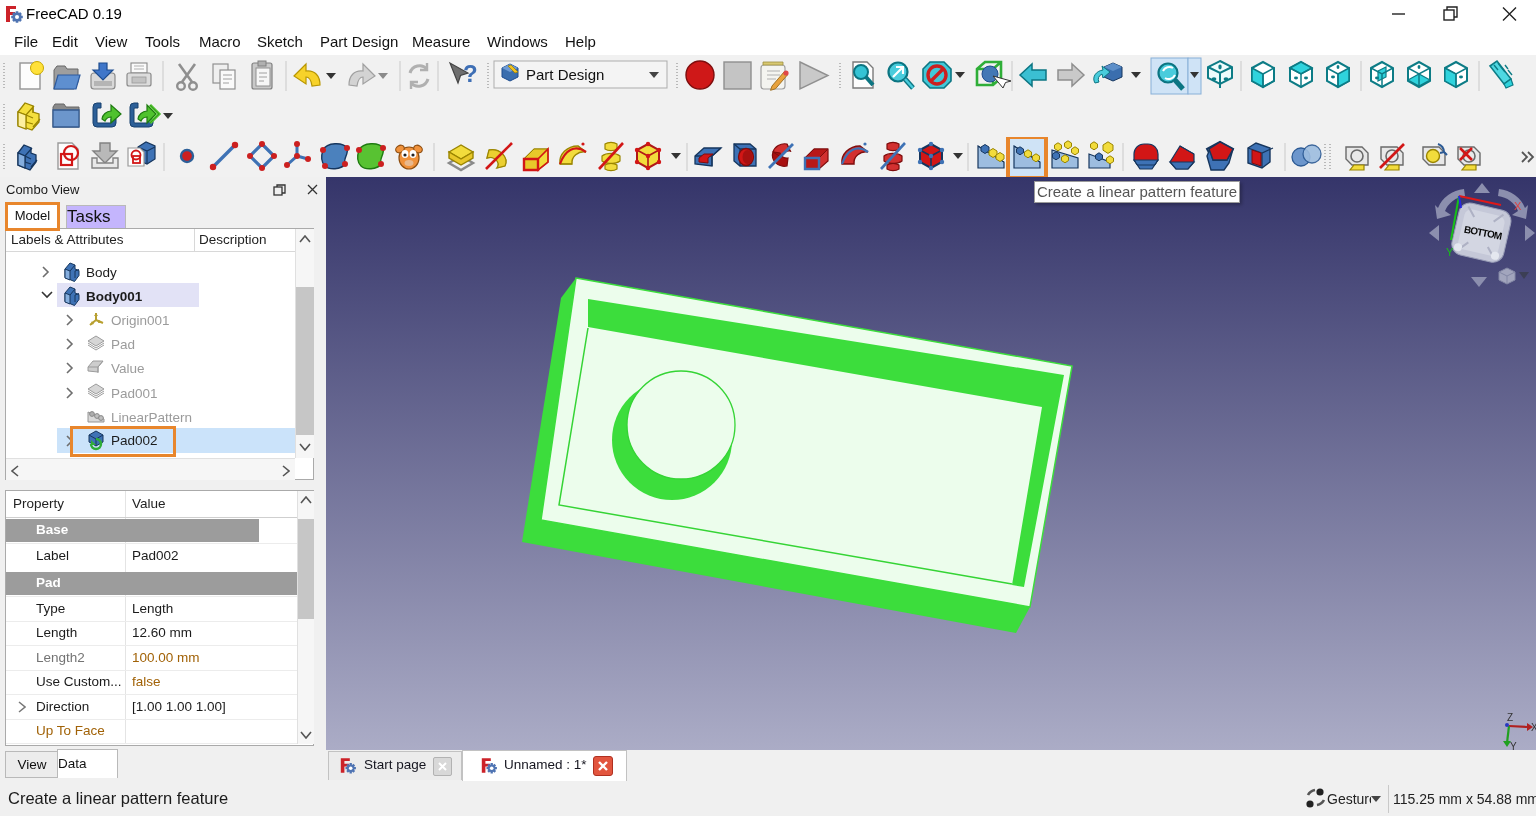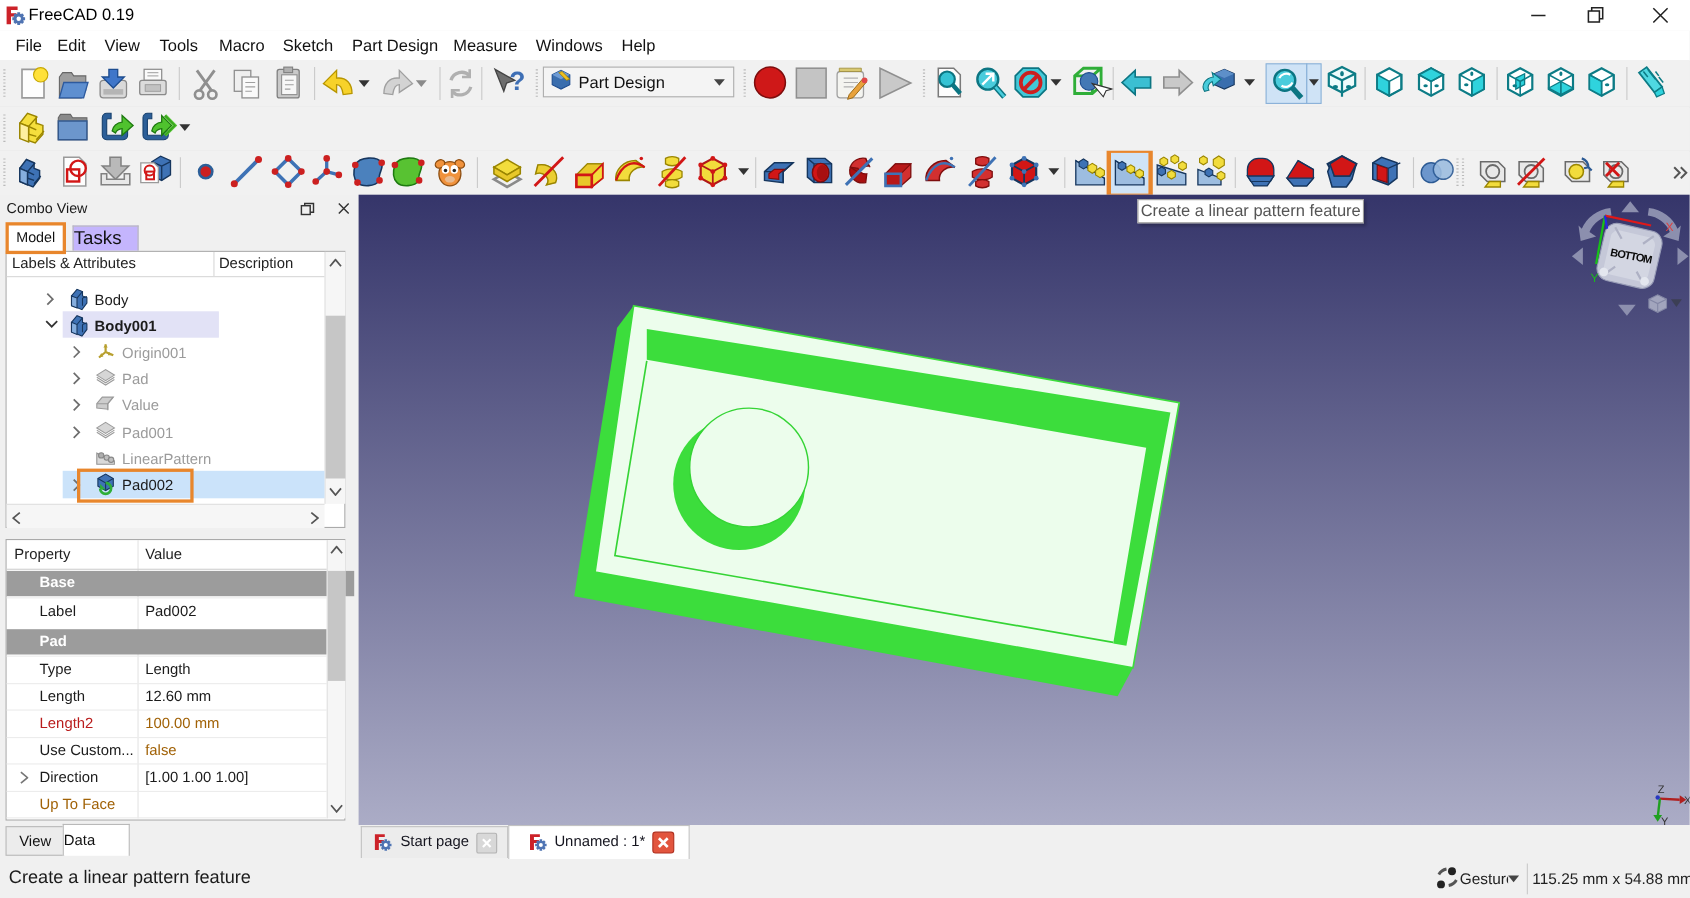--- a/index.html
+++ b/index.html
@@ -616,30 +616,30 @@
   <div class="abs" style="left:105px;top:157px;font-size:13.5px;color:#9b9b9b">Pad001</div>
   <div class="abs" style="left:105px;top:181px;font-size:13.5px;color:#9b9b9b">LinearPattern</div>
   <div class="abs" style="left:105px;top:204px;font-size:13.5px;color:#1b1b1b;z-index:3">Pad002</div>
   <div class="abs" style="left:64px;top:197px;width:100px;height:25px;border:3px solid #e8862c;z-index:2"></div>
 </div>
 <div class="abs" style="left:5px;top:313px;width:309px;height:256px;background:#fff;border:1px solid #aaa;box-sizing:border-box">
   <div class="abs" style="left:7px;top:5px;font-size:13.5px;color:#222">Property</div>
   <div class="abs" style="left:126px;top:5px;font-size:13.5px;color:#222">Value</div>
   <div class="abs" style="left:119px;top:0;width:1px;height:253px;background:#e4e4e4"></div>
   <div class="abs" style="left:0;top:26px;width:307px;height:1px;background:#cfcfcf"></div>
-  <div class="abs" style="left:0;top:28px;width:316px;height:23px;background:#9c9c9c;color:#fff;font-weight:bold;font-size:13.5px">
+  <div class="abs" style="left:0;top:28px;width:253px;height:23px;background:#9c9c9c;color:#fff;font-weight:bold;font-size:13.5px">
         <span style="position:absolute;left:30px;top:3px">Base</span>
       </div>
   <div class="abs" style="left:30px;top:57px;font-size:13.5px;color:#1b1b1b">Label</div><div class="abs" style="left:126px;top:57px;font-size:13.5px;color:#1b1b1b">Pad002</div>
   <div class="abs" style="left:0;top:81px;width:291px;height:23px;background:#9c9c9c;color:#fff;font-weight:bold;font-size:13.5px">
         <span style="position:absolute;left:30px;top:3px">Pad</span>
       </div>
   <div class="abs" style="left:30px;top:110px;font-size:13.5px;color:#1b1b1b">Type</div><div class="abs" style="left:126px;top:110px;font-size:13.5px;color:#1b1b1b">Length</div>
   <div class="abs" style="left:30px;top:134px;font-size:13.5px;color:#1b1b1b">Length</div><div class="abs" style="left:126px;top:134px;font-size:13.5px;color:#1b1b1b">12.60 mm</div>
-  <div class="abs" style="left:30px;top:159px;font-size:13.5px;color:#b91c1c">Length2</div><div class="abs" style="left:126px;top:159px;font-size:13.5px;color:#a16207">100.00 mm</div>
+  <div class="abs" style="left:30px;top:159px;font-size:13.5px;color:#737373">Length2</div><div class="abs" style="left:126px;top:159px;font-size:13.5px;color:#a16207">100.00 mm</div>
   <div class="abs" style="left:30px;top:183px;font-size:13.5px;color:#1b1b1b">Use Custom...</div><div class="abs" style="left:126px;top:183px;font-size:13.5px;color:#a16207">false</div>
   <div class="abs" style="left:30px;top:208px;font-size:13.5px;color:#1b1b1b">Direction</div><div class="abs" style="left:126px;top:208px;font-size:13.5px;color:#1b1b1b">[1.00 1.00 1.00]</div>
   <svg class="abs" style="left:12px;top:210px" width="8" height="12">
         <path d="M1 1 L7 6 L1 11" fill="none" stroke="#777" stroke-width="1.5"></path>
       </svg>
   <div class="abs" style="left:30px;top:232px;font-size:13.5px;color:#a16207">Up To Face</div>
   <g></g>
   <div class="abs" style="left:0px;top:52px;width:291px;height:1px;background:#ececec"></div>
   <div class="abs" style="left:0px;top:105px;width:291px;height:1px;background:#ececec"></div>
   <div class="abs" style="left:0px;top:130px;width:291px;height:1px;background:#ececec"></div>

